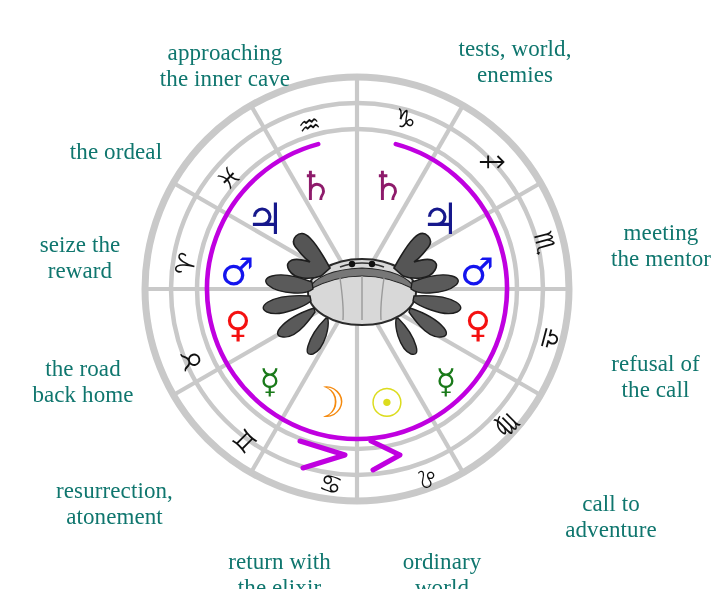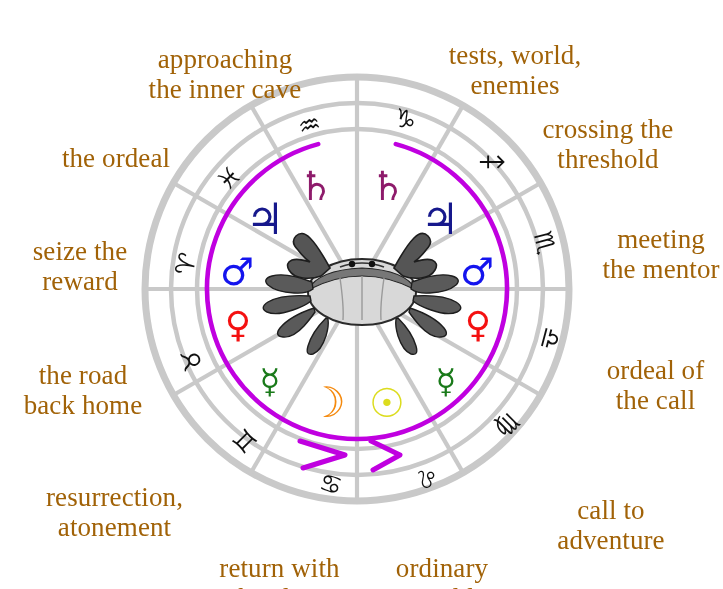--- a/index.html
+++ b/index.html
@@ -2,22 +2,22 @@
 <html><head>
 <meta charset="utf-8">
 <style>
   html,body{margin:0;padding:0;background:#ffffff;}
   body{width:723px;height:589px;position:relative;overflow:hidden;
        font-family:"Liberation Serif","DejaVu Serif",serif;color:#000;}
 
   #stage{position:absolute;left:0;top:0;width:723px;height:589px;}
 
   
-  .jlabel{position:absolute;font-size:27px;line-height:1.12;text-align:center;
-          color:#a16207;white-space:pre-line;letter-spacing:0.1px;}
+  .jlabel{position:absolute;font-size:23px;line-height:1.12;text-align:center;
+          color:#0f766e;white-space:pre-line;letter-spacing:0.1px;}
 
   
   #wheel{position:absolute;left:0;top:0;width:723px;height:589px;}
 
   
   .zglyph{position:absolute;font-size:25px;line-height:1;color:#111;
           font-family:"DejaVu Sans",sans-serif;
           transform-origin:50% 50%;}
 
   
@@ -180,37 +180,33 @@
   </div>
 
   <div class="jlabel" style="left:425px;top:10px;width:180px;">
     <span>tests, world,
 enemies</span>
   </div>
   <div class="jlabel" style="left:120px;top:14px;width:210px;">
     <span>approaching
 the inner cave</span>
   </div>
-  <div class="jlabel" style="left:508px;top:84px;width:200px;">
-    <span>crossing the
-threshold</span>
-  </div>
   <div class="jlabel" style="left:36px;top:113px;width:160px;">
     <span>the ordeal</span>
   </div>
   <div class="jlabel" style="left:596px;top:194px;width:130px;">
     <span>meeting
 the mentor</span>
   </div>
   <div class="jlabel" style="left:10px;top:206px;width:140px;">
     <span>seize the
 reward</span>
   </div>
   <div class="jlabel" style="left:588px;top:325px;width:135px;">
-    <span>ordeal of
+    <span>refusal of
 the call</span>
   </div>
   <div class="jlabel" style="left:8px;top:330px;width:150px;">
     <span>the road
 back home</span>
   </div>
   <div class="jlabel" style="left:531px;top:465px;width:160px;">
     <span>call to
 adventure</span>
   </div>

